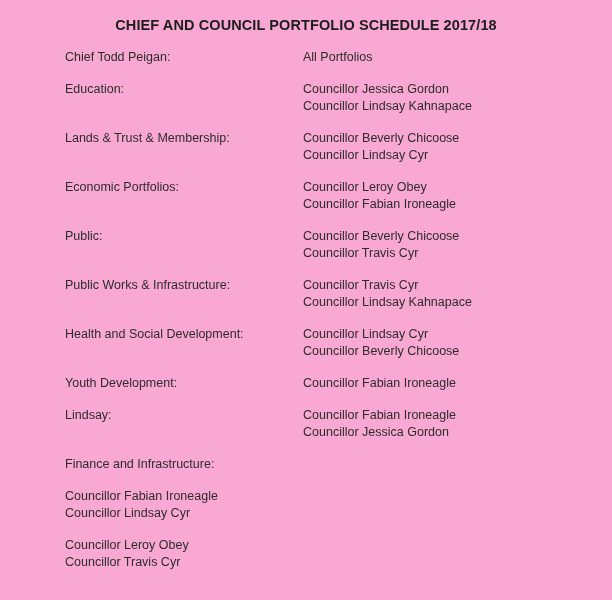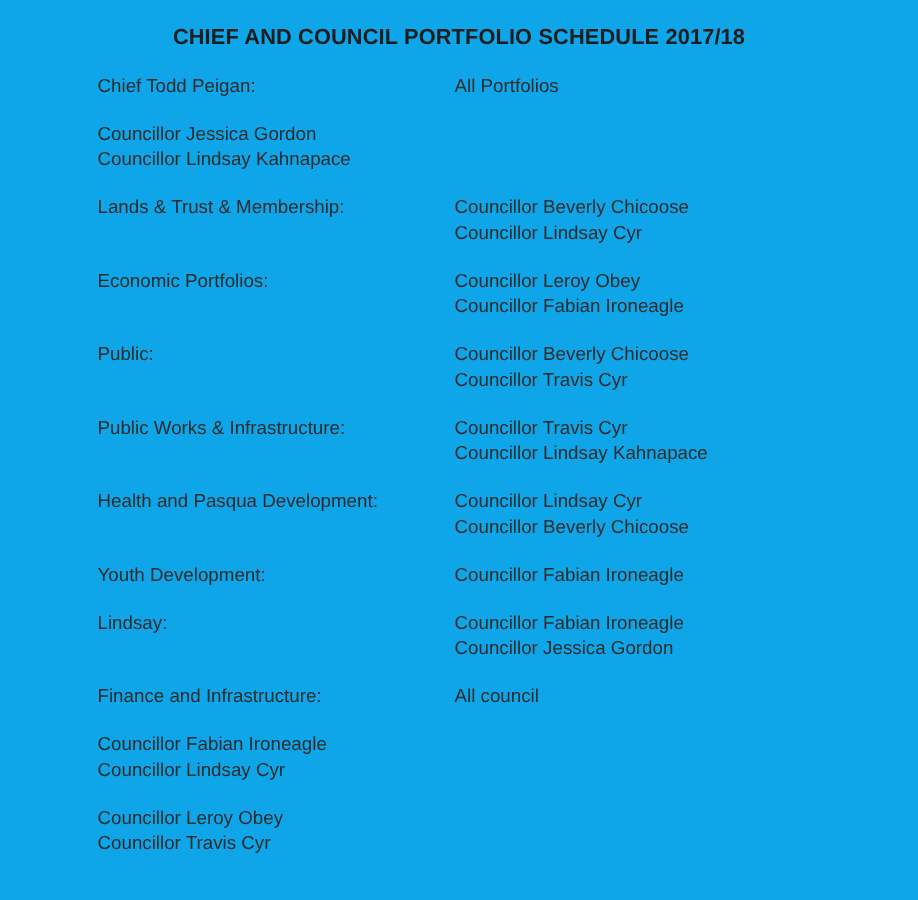--- a/index.html
+++ b/index.html
@@ -4,21 +4,21 @@
 <style>
   html, body {
     margin: 0;
     padding: 0;
     background: #ffffff;
   }
   .page {
     position: relative;
     width: 612px;
     height: 600px;
-    background: #0ea5e9;
+    background: #f9a8d4;
     overflow: hidden;
     font-family: "Liberation Sans", "DejaVu Sans", sans-serif;
     color: #2c2c2c;
   }
   .doc-title {
     margin: 0;
     padding-top: 17px;
     text-align: center;
     font-size: 14.5px;
     font-weight: bold;
@@ -55,20 +55,21 @@
   <h1 class="doc-title">CHIEF AND COUNCIL PORTFOLIO SCHEDULE 2017/18</h1>
   <div class="rows" id="rows">
   <div class="row">
     <div class="portfolio-label">Chief Todd Peigan:</div>
     <div class="assignees">
           <div class="assignee-line">All Portfolios</div>
         </div>
   </div>
 
   <div class="row">
+    <div class="portfolio-label">Education:</div>
     <div class="assignees">
           <div class="assignee-line">Councillor Jessica Gordon</div>
           <div class="assignee-line">Councillor Lindsay Kahnapace</div>
         </div>
   </div>
 
   <div class="row">
     <div class="portfolio-label">Lands &amp; Trust &amp; Membership:</div>
     <div class="assignees">
           <div class="assignee-line">Councillor Beverly Chicoose</div>
@@ -94,21 +95,21 @@
 
   <div class="row">
     <div class="portfolio-label">Public Works &amp; Infrastructure:</div>
     <div class="assignees">
           <div class="assignee-line">Councillor Travis Cyr</div>
           <div class="assignee-line">Councillor Lindsay Kahnapace</div>
         </div>
   </div>
 
   <div class="row">
-    <div class="portfolio-label">Health and Pasqua Development:</div>
+    <div class="portfolio-label">Health and Social Development:</div>
     <div class="assignees">
           <div class="assignee-line">Councillor Lindsay Cyr</div>
           <div class="assignee-line">Councillor Beverly Chicoose</div>
         </div>
   </div>
 
   <div class="row">
     <div class="portfolio-label">Youth Development:</div>
     <div class="assignees">
           <div class="assignee-line">Councillor Fabian Ironeagle</div>
@@ -118,23 +119,20 @@
   <div class="row">
     <div class="portfolio-label">Lindsay:</div>
     <div class="assignees">
           <div class="assignee-line">Councillor Fabian Ironeagle</div>
           <div class="assignee-line">Councillor Jessica Gordon</div>
         </div>
   </div>
 
   <div class="row">
     <div class="portfolio-label">Finance and Infrastructure:</div>
-    <div class="assignees">
-          <div class="assignee-line">All council</div>
-        </div>
   </div>
 
   <div class="row">
     <div class="assignees">
           <div class="assignee-line">Councillor Fabian Ironeagle</div>
           <div class="assignee-line">Councillor Lindsay Cyr</div>
         </div>
   </div>
 
   <div class="row">

